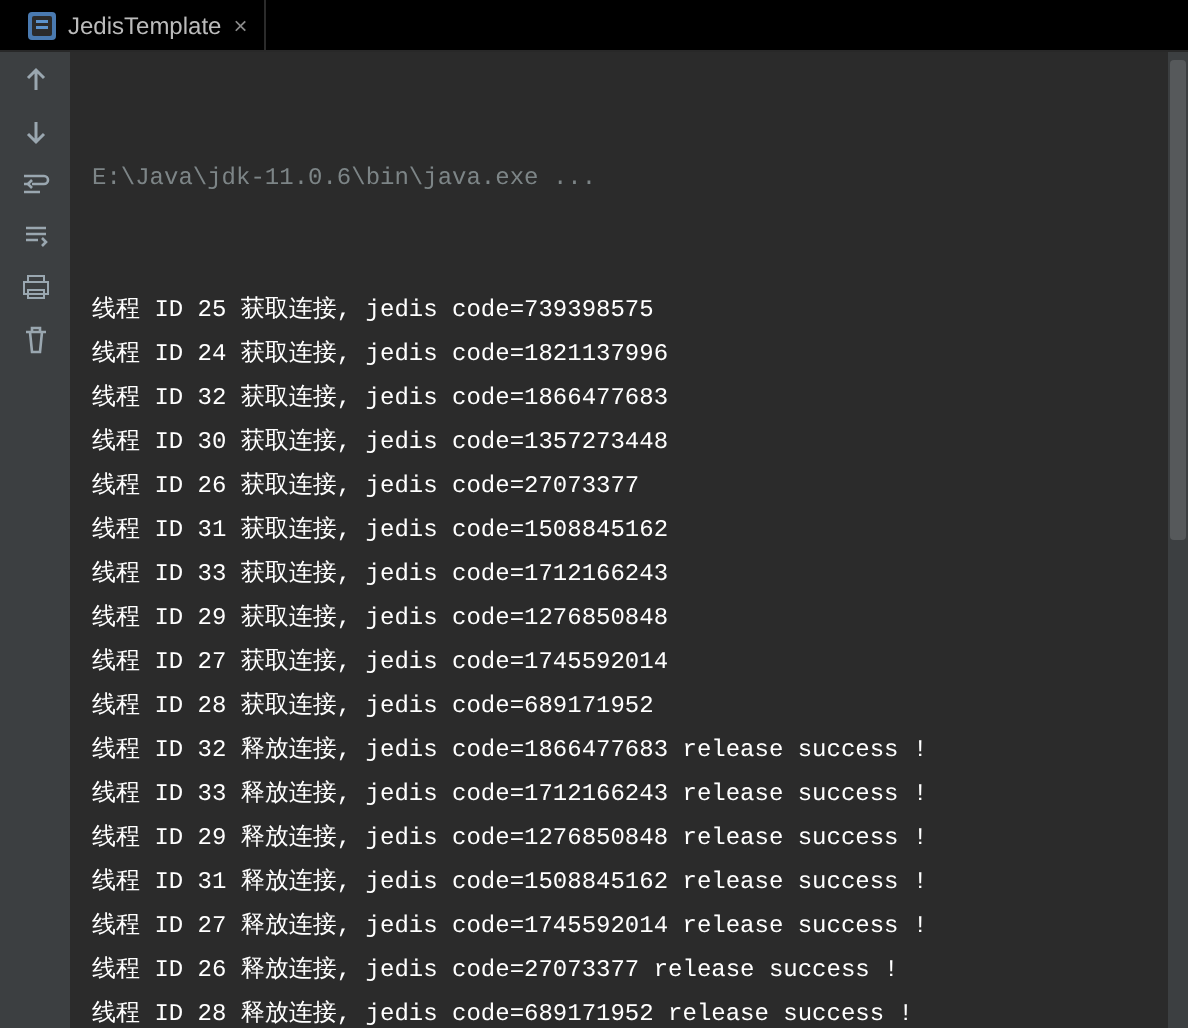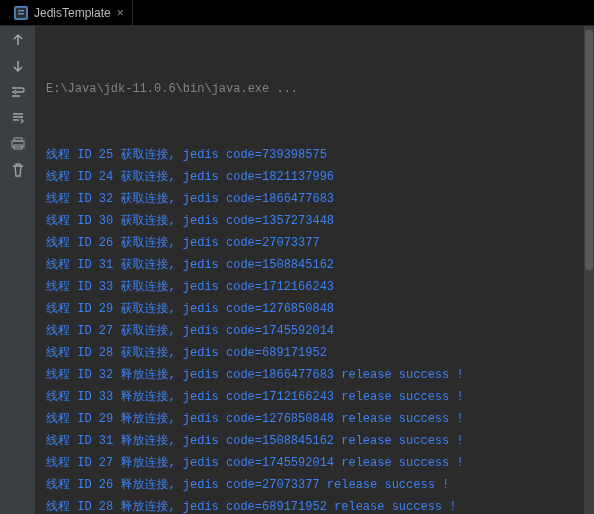--- a/index.html
+++ b/index.html
@@ -69,21 +69,21 @@
     flex: 1;
     background: #2b2b2b;
     padding: 8px 10px 10px 10px;
     overflow: hidden;
     line-height: 22px;
     white-space: pre;
   }
   .cmd {
     color: #7d8587;
   }
-  .line { color: #3b82f6; }
+  .line { color: #ffffff; }
   .scroll-v {
     position: absolute;
     right: 0; top: 26px; bottom: 0;
     width: 10px;
     background: #3c3f41;
   }
   .scroll-thumb {
     position: absolute;
     left: 1px; width: 8px;
     top: 4px; height: 240px;

